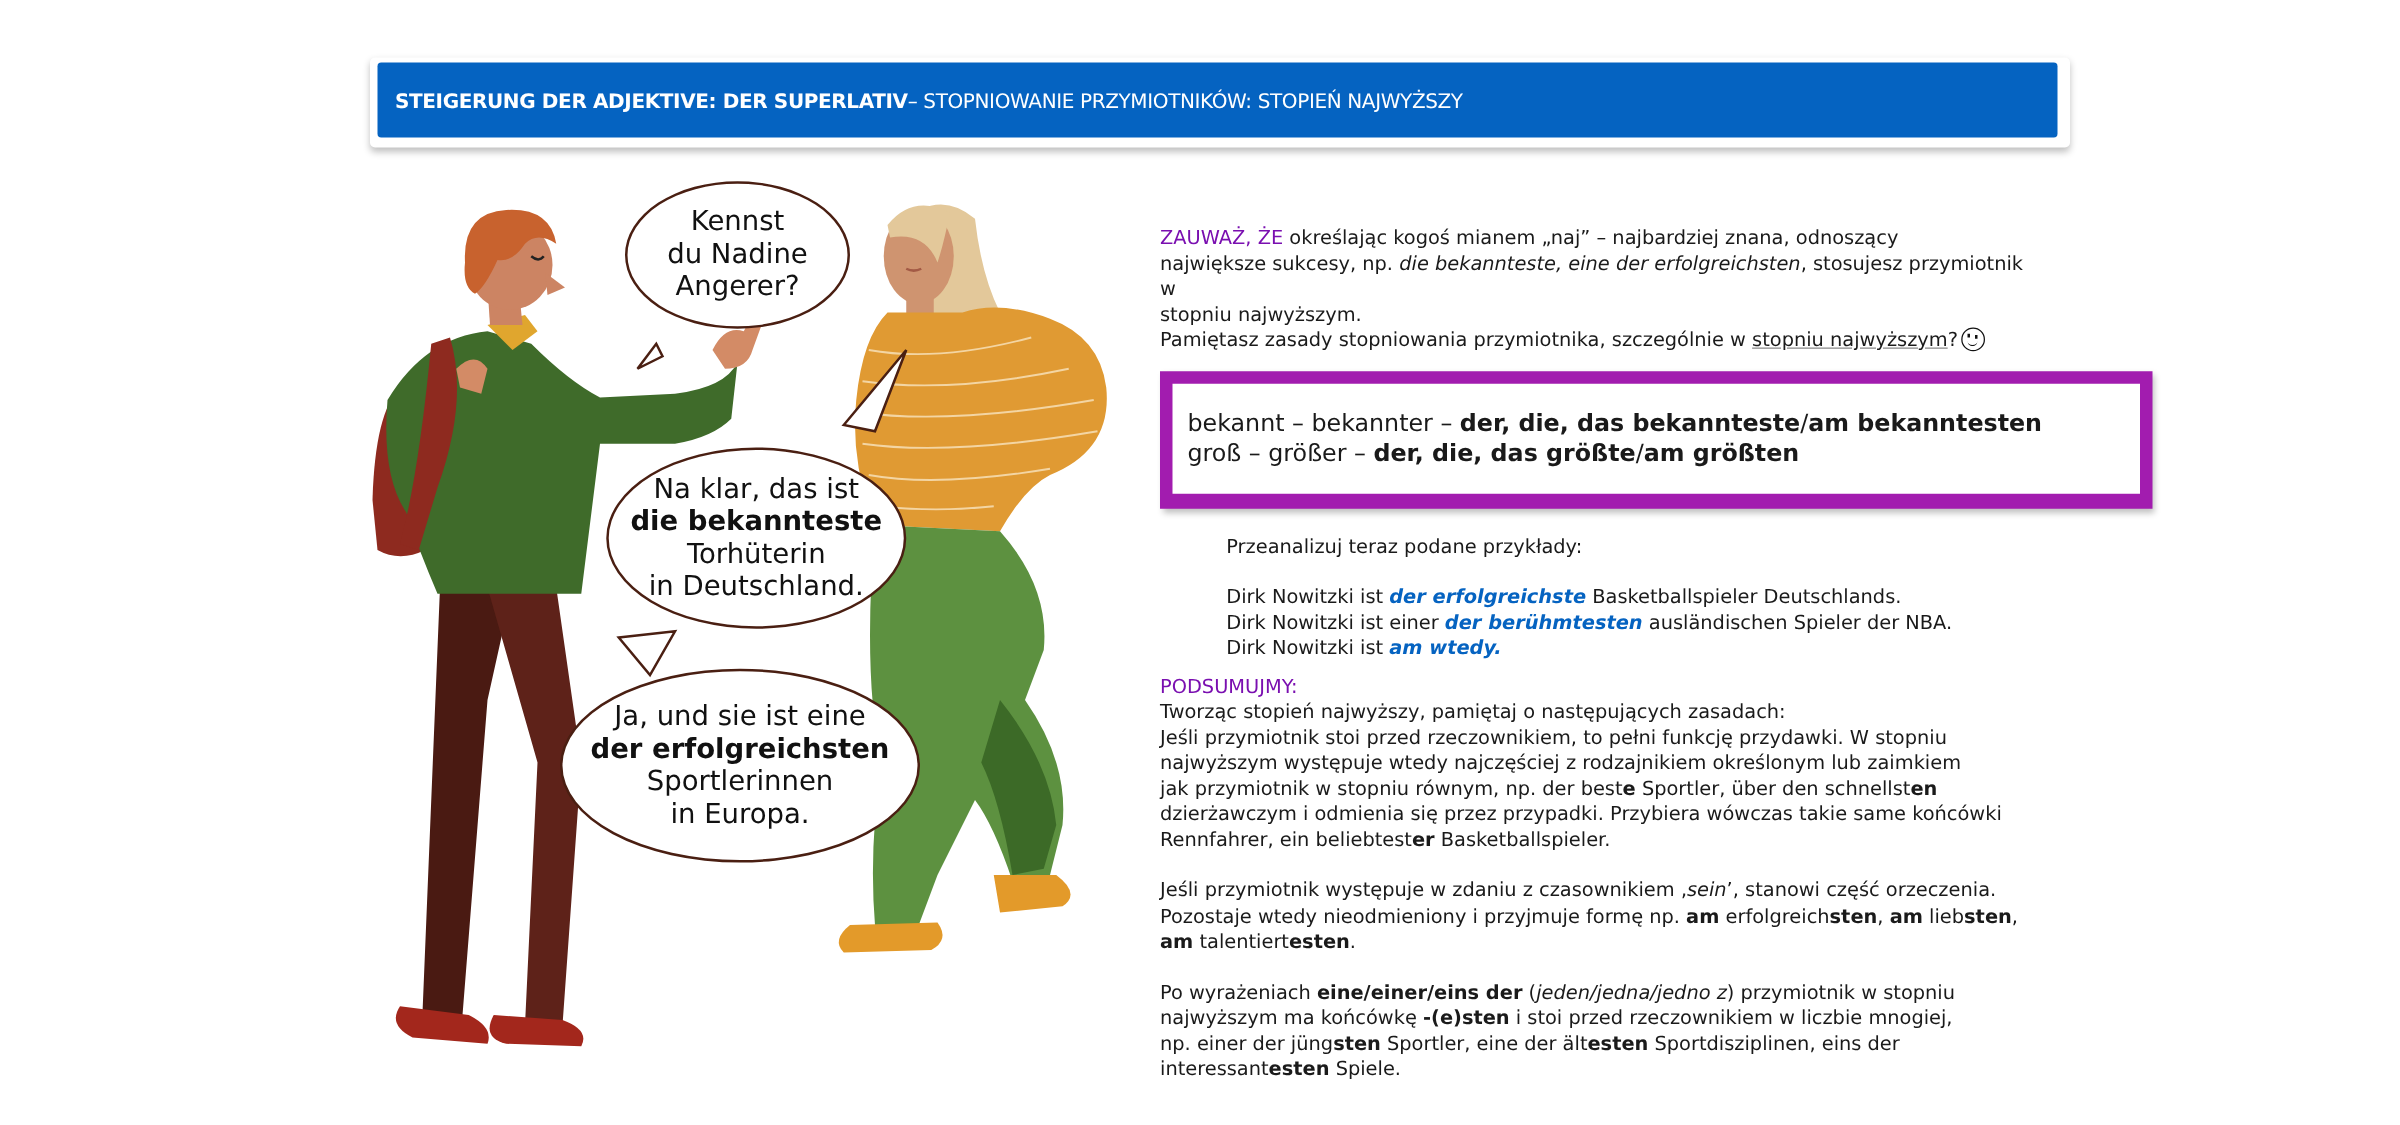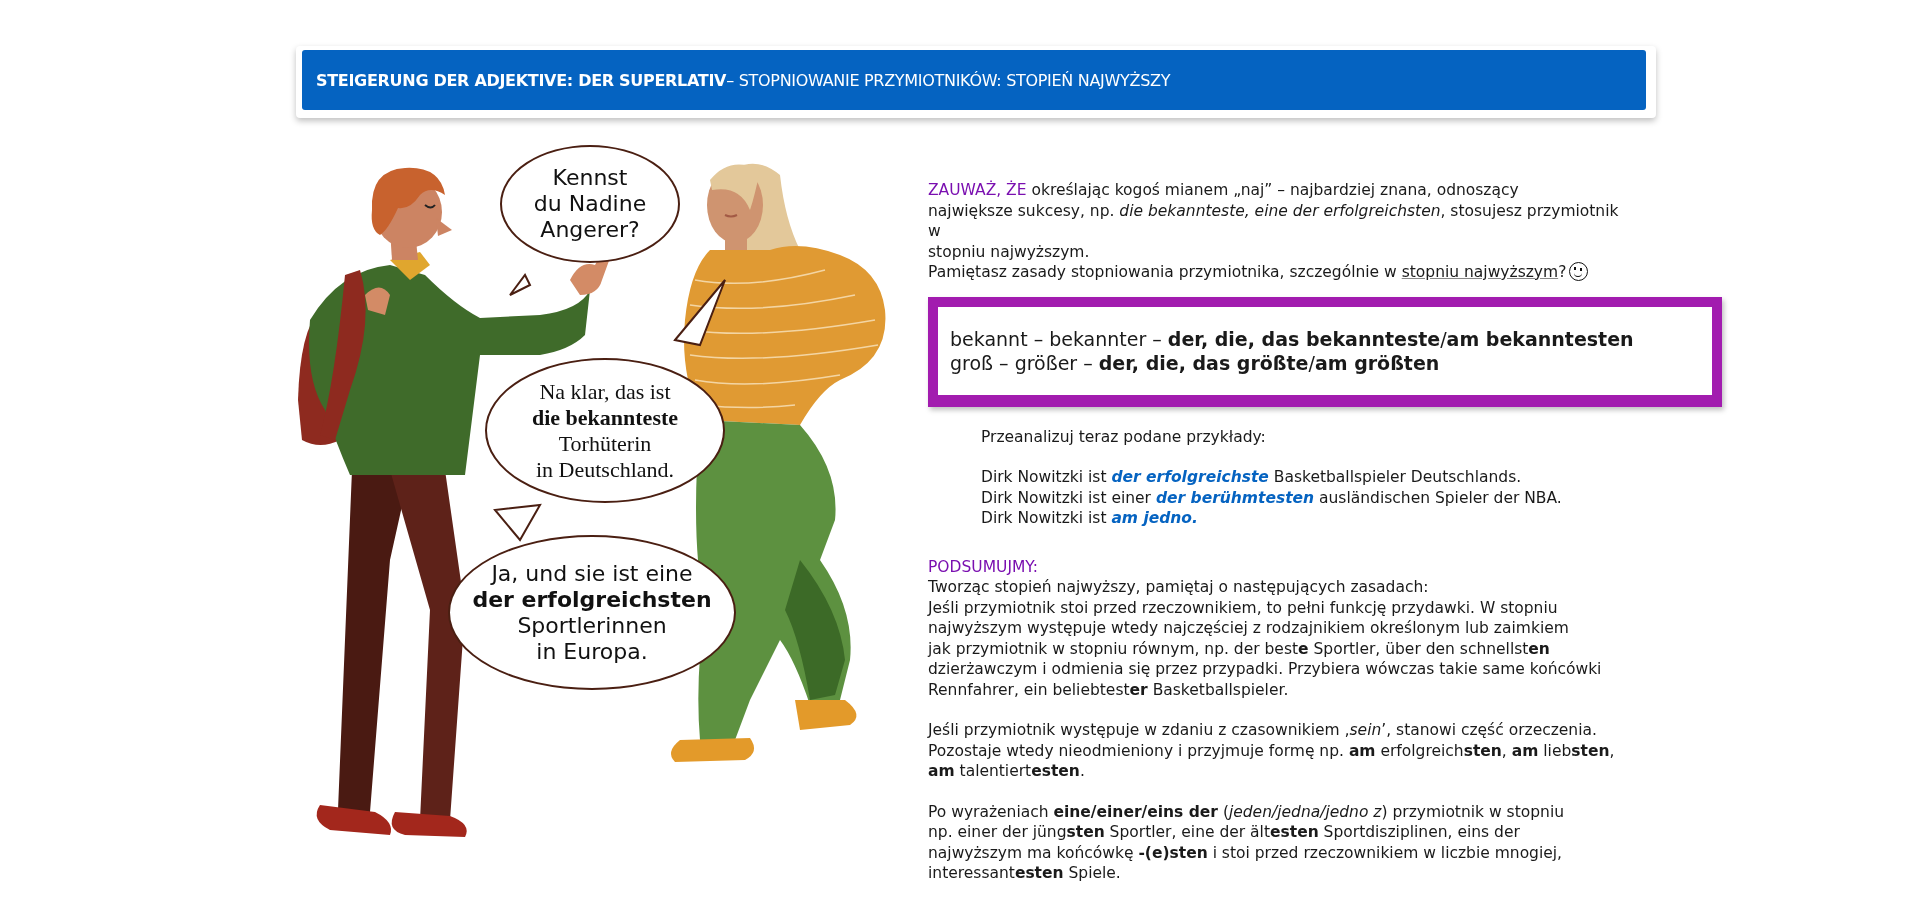--- a/index.html
+++ b/index.html
@@ -117,21 +117,21 @@
     <path d="M230 155 L245 135 L250 145 Z" fill="#fff" stroke="#4a1f12" stroke-width="2"></path>
     <path d="M395 200 L445 140 L420 205 Z" fill="#fff" stroke="#4a1f12" stroke-width="2"></path>
     <path d="M215 370 L260 365 L240 400 Z" fill="#fff" stroke="#4a1f12" stroke-width="2"></path>
   </svg>
 
   <div class="bubble" style="left:220px;top:5px;width:180px;height:118px;">
     <span>Kennst</span>
     <span>du Nadine</span>
     <span>Angerer?</span>
   </div>
-  <div class="bubble" style="left:205px;top:218px;width:240px;height:145px;font-family:Liberation Serif, serif;">
+  <div class="bubble" style="left:205px;top:218px;width:240px;height:145px;">
     <span>Na klar, das ist</span>
     <b>die bekannteste</b>
     <span>Torhüterin</span>
     <span>in Deutschland.</span>
   </div>
   <div class="bubble" style="left:168px;top:395px;width:288px;height:155px;">
     <span>Ja, und sie ist eine</span>
     <b>der erfolgreichsten</b>
     <span>Sportlerinnen</span>
     <span>in Europa.</span>
@@ -151,34 +151,34 @@
       <div><span>bekannt – bekannter – </span><b>der, die, das bekannteste</b><span>/</span><b>am bekanntesten</b></div>
       <div><span>groß – größer – </span><b>der, die, das größte</b><span>/</span><b>am größten</b></div>
     </div>
   </div>
 
   <div class="examples">
     <div>Przeanalizuj teraz podane przykłady:</div>
     <div class="gap"></div>
     <div><span>Dirk Nowitzki ist </span><span class="blue">der erfolgreichste</span><span> Basketballspieler Deutschlands.</span></div>
     <div><span>Dirk Nowitzki ist einer </span><span class="blue">der berühmtesten</span><span> ausländischen Spieler der NBA.</span></div>
-    <div><span>Dirk Nowitzki ist </span><span class="blue">am jedno.</span></div>
+    <div><span>Dirk Nowitzki ist </span><span class="blue">am wtedy.</span></div>
   </div>
 
-  <div style="margin-top:28px;">
+  <div style="margin-top:10px;">
     <div class="purple">PODSUMUJMY:</div>
     <div>Tworząc stopień najwyższy, pamiętaj o następujących zasadach:</div>
     <div>Jeśli przymiotnik stoi przed rzeczownikiem, to pełni funkcję przydawki. W stopniu</div>
     <div>najwyższym występuje wtedy najczęściej z rodzajnikiem określonym lub zaimkiem</div>
     <div><span>jak przymiotnik w stopniu równym, np. der best</span><b>e</b><span> Sportler, über den schnellst</span><b>en</b></div>
     <div>dzierżawczym i odmienia się przez przypadki. Przybiera wówczas takie same końcówki</div>
     <div><span>Rennfahrer, ein beliebtest</span><b>er</b><span> Basketballspieler.</span></div>
     <div class="gap"></div>
     <div><span>Jeśli przymiotnik występuje w zdaniu z czasownikiem ‚</span><i>sein</i><span>’, stanowi część orzeczenia.</span></div>
     <div><span>Pozostaje wtedy nieodmieniony i przyjmuje formę np. </span><b>am</b><span> erfolgreich</span><b>sten</b><span>, </span><b>am</b><span> lieb</span><b>sten</b><span>,</span></div>
     <div><b>am</b><span> talentiert</span><b>esten</b><span>.</span></div>
     <div class="gap"></div>
     <div><span>Po wyrażeniach </span><b>eine/einer/eins der</b><span> (</span><i>jeden/jedna/jedno z</i><span>) przymiotnik w stopniu</span></div>
+    <div><span>najwyższym ma końcówkę </span><b>-(e)sten</b><span> i stoi przed rzeczownikiem w liczbie mnogiej,</span></div>
     <div><span>np. einer der jüng</span><b>sten</b><span> Sportler, eine der ält</span><b>esten</b><span> Sportdisziplinen, eins der</span></div>
-    <div><span>najwyższym ma końcówkę </span><b>-(e)sten</b><span> i stoi przed rzeczownikiem w liczbie mnogiej,</span></div>
     <div><span>interessant</span><b>esten</b><span> Spiele.</span></div>
   </div>
 </div>
 
 </body></html>

